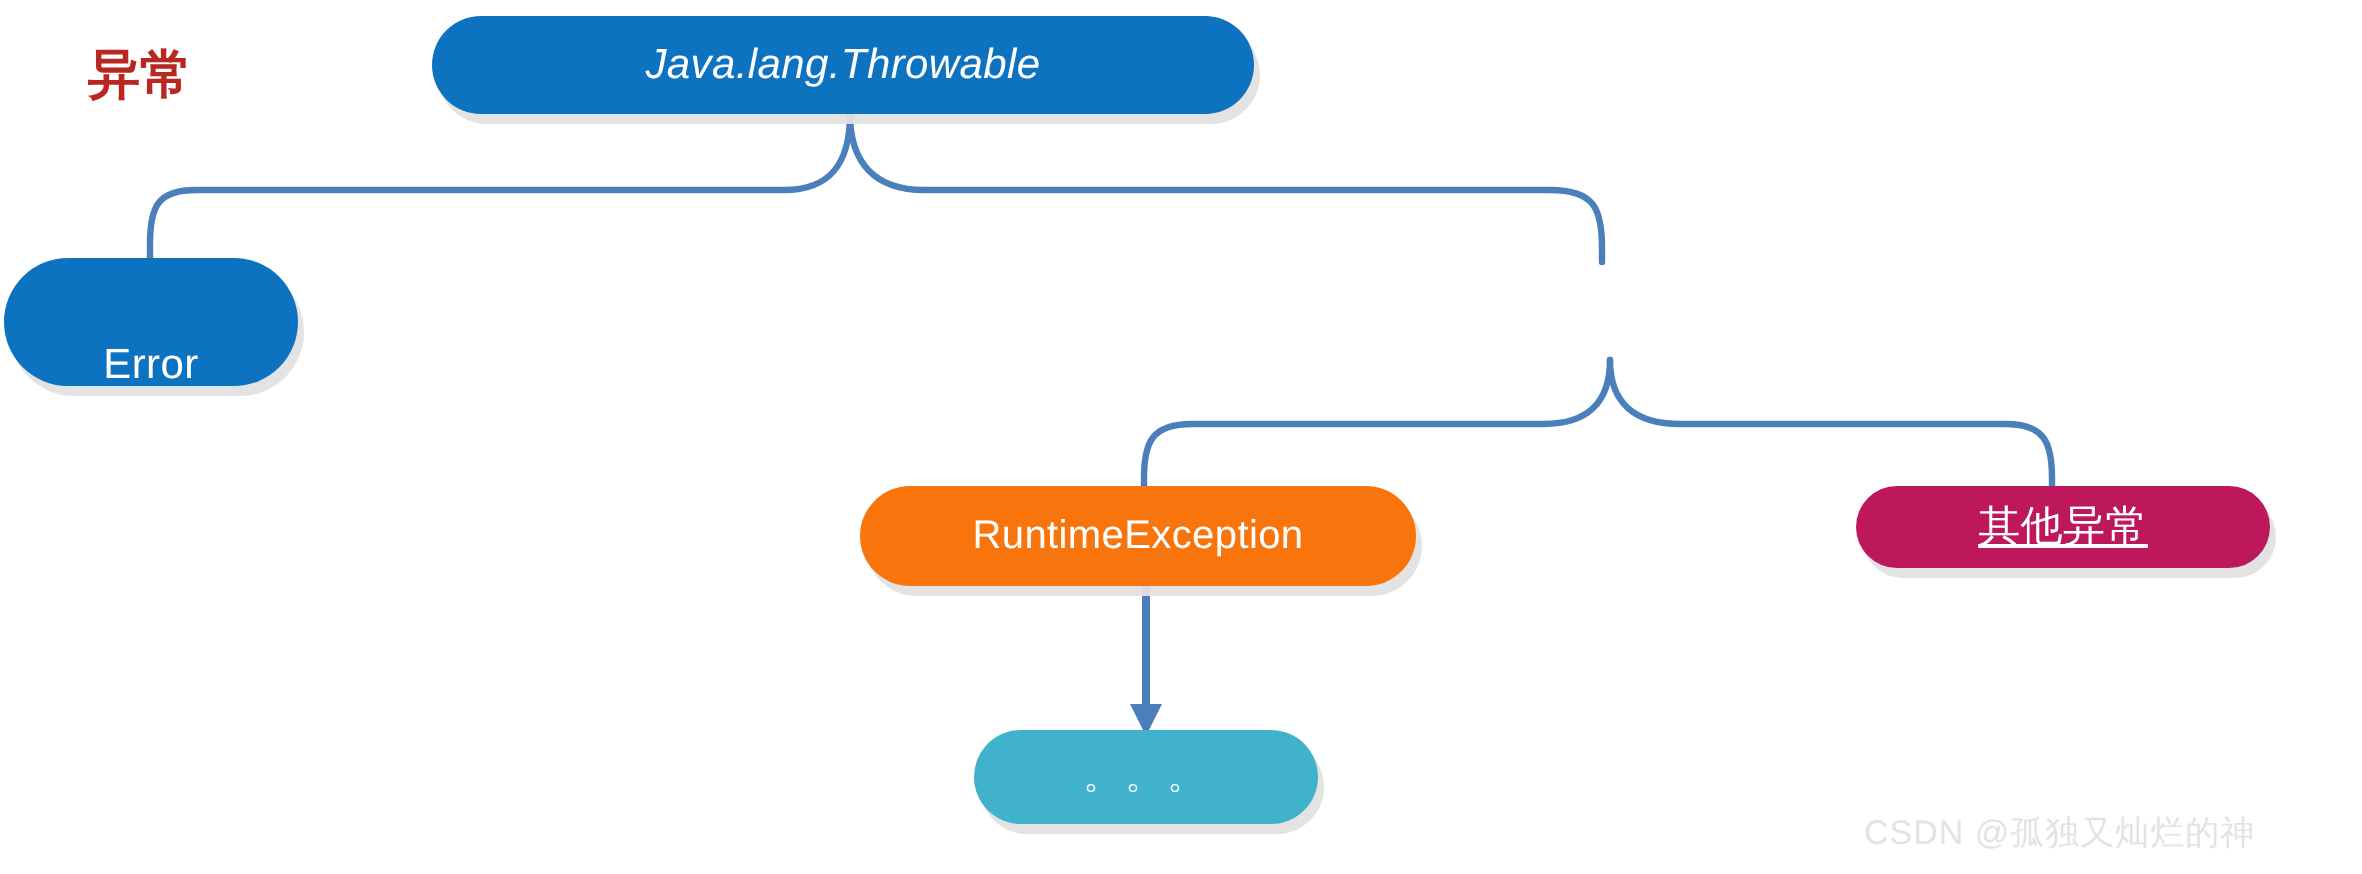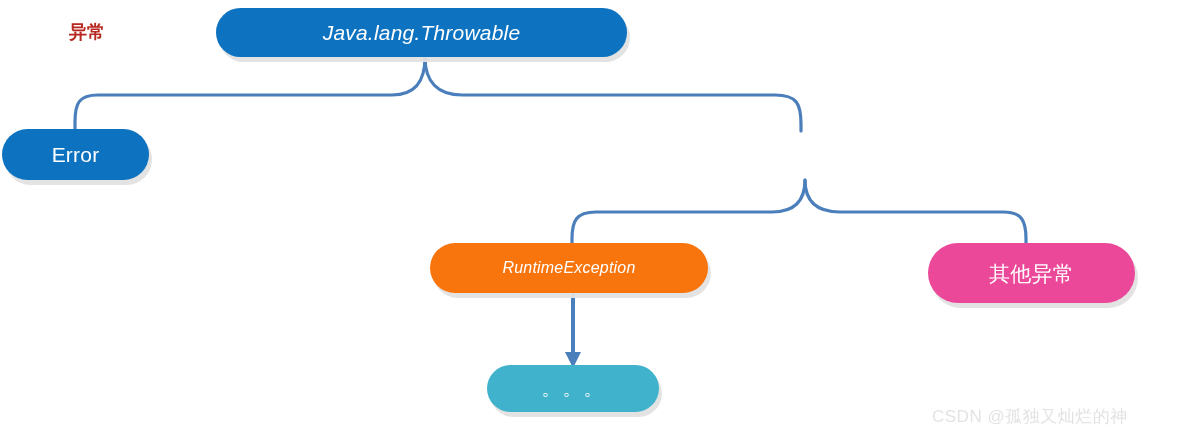--- a/index.html
+++ b/index.html
@@ -65,36 +65,36 @@
       <path d="M 425,57 C 425,82 438,95 462,95 L 775,95 C 797,95 801,104 801,124 L 801,131"></path>
       <path d="M 805,180 C 805,202 793,212 772,212 L 596,212 C 576,212 572,221 572,239 L 572,246"></path>
       <path d="M 805,180 C 805,202 818,212 840,212 L 1003,212 C 1022,212 1026,221 1026,239 L 1026,246"></path>
     </g>
     <g>
       <line x1="573" y1="293" x2="573" y2="358" stroke="#4a7fbb" stroke-width="4"></line>
       <polygon points="565,352 581,352 573,368" fill="#4a7fbb"></polygon>
     </g>
   </svg>
 
-  <div class="heading" style="left:69px; top:20px; font-size:18px; color:#b82820;">异常</div>
+  <div class="heading" style="left:44px; top:20px; font-size:26px; color:#b82820;">异常</div>
 
   <div class="node" style="left:216px; top:8px; width:411px; height:49px; background:#0d72bf;">
     <span class="node-label" style="font-size:21px;font-style:italic;">Java.lang.Throwable</span>
   </div>
 
-  <div class="node" style="left:2px; top:129px; width:147px; height:51px; background:#0d72bf;">
+  <div class="node" style="left:2px; top:129px; width:147px; height:64px; background:#0d72bf;align-items:flex-end;">
     <span class="node-label" style="font-size:21px;">Error</span>
   </div>
 
 
   <div class="node" style="left:430px; top:243px; width:278px; height:50px; background:#f8740c;">
-    <span class="node-label" style="font-size:16px;font-style:italic;">RuntimeException</span>
+    <span class="node-label" style="font-size:20px;">RuntimeException</span>
   </div>
 
-  <div class="node" style="left:928px; top:243px; width:207px; height:60px; background:#ec4899;">
+  <div class="node" style="left:928px; top:243px; width:207px; height:41px; background:#be185d;text-decoration:underline;">
     <span class="node-label" style="font-size:21px;">其他异常</span>
   </div>
 
   <div class="node" style="left:487px; top:365px; width:172px; height:47px; background:#41b2cb;">
     <span class="node-label" style="font-size:19px; letter-spacing:2px;">。。。</span>
   </div>
 
   <div class="watermark" style="left:932px; top:405px; font-size:17px;">CSDN @孤独又灿烂的神</div>
 
 </div>

